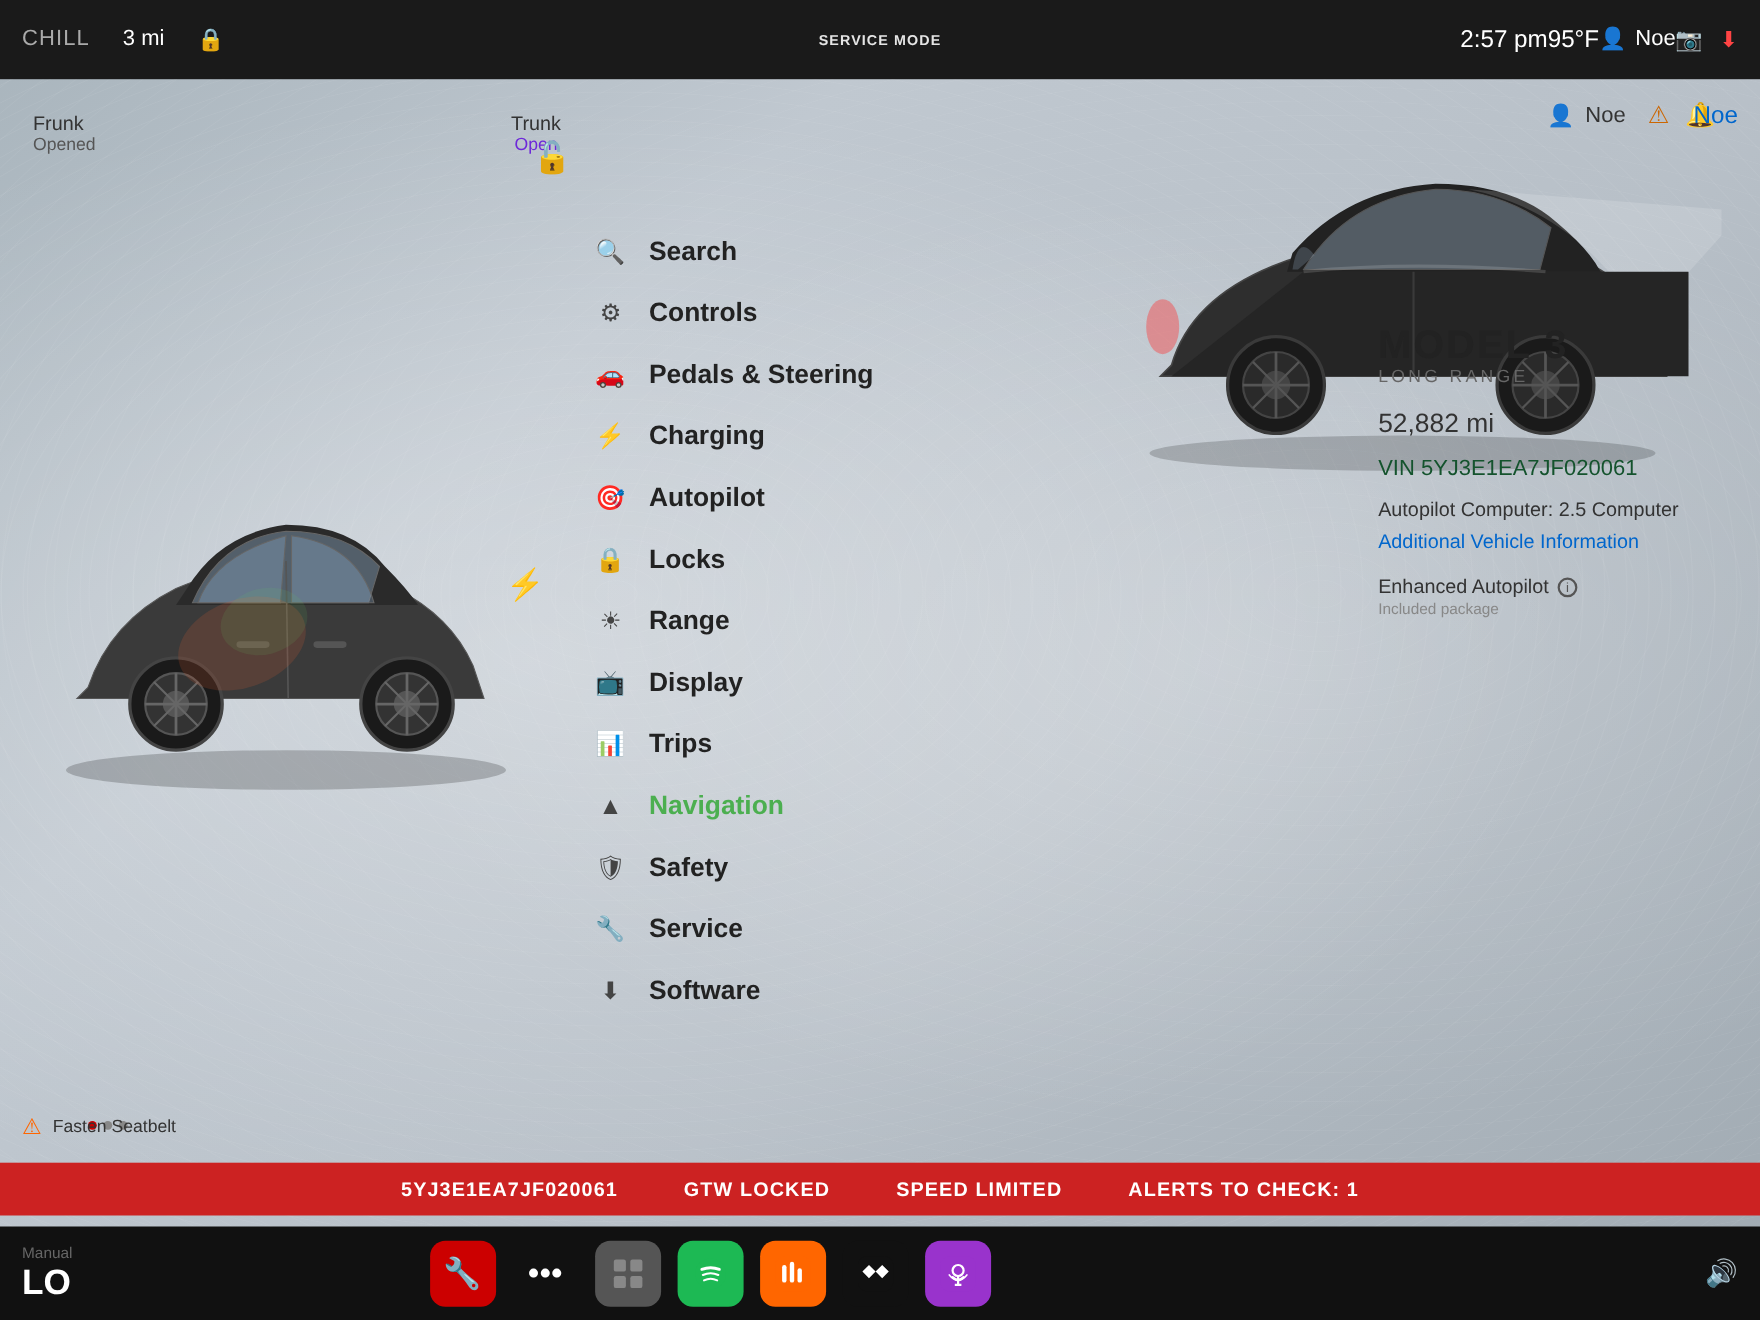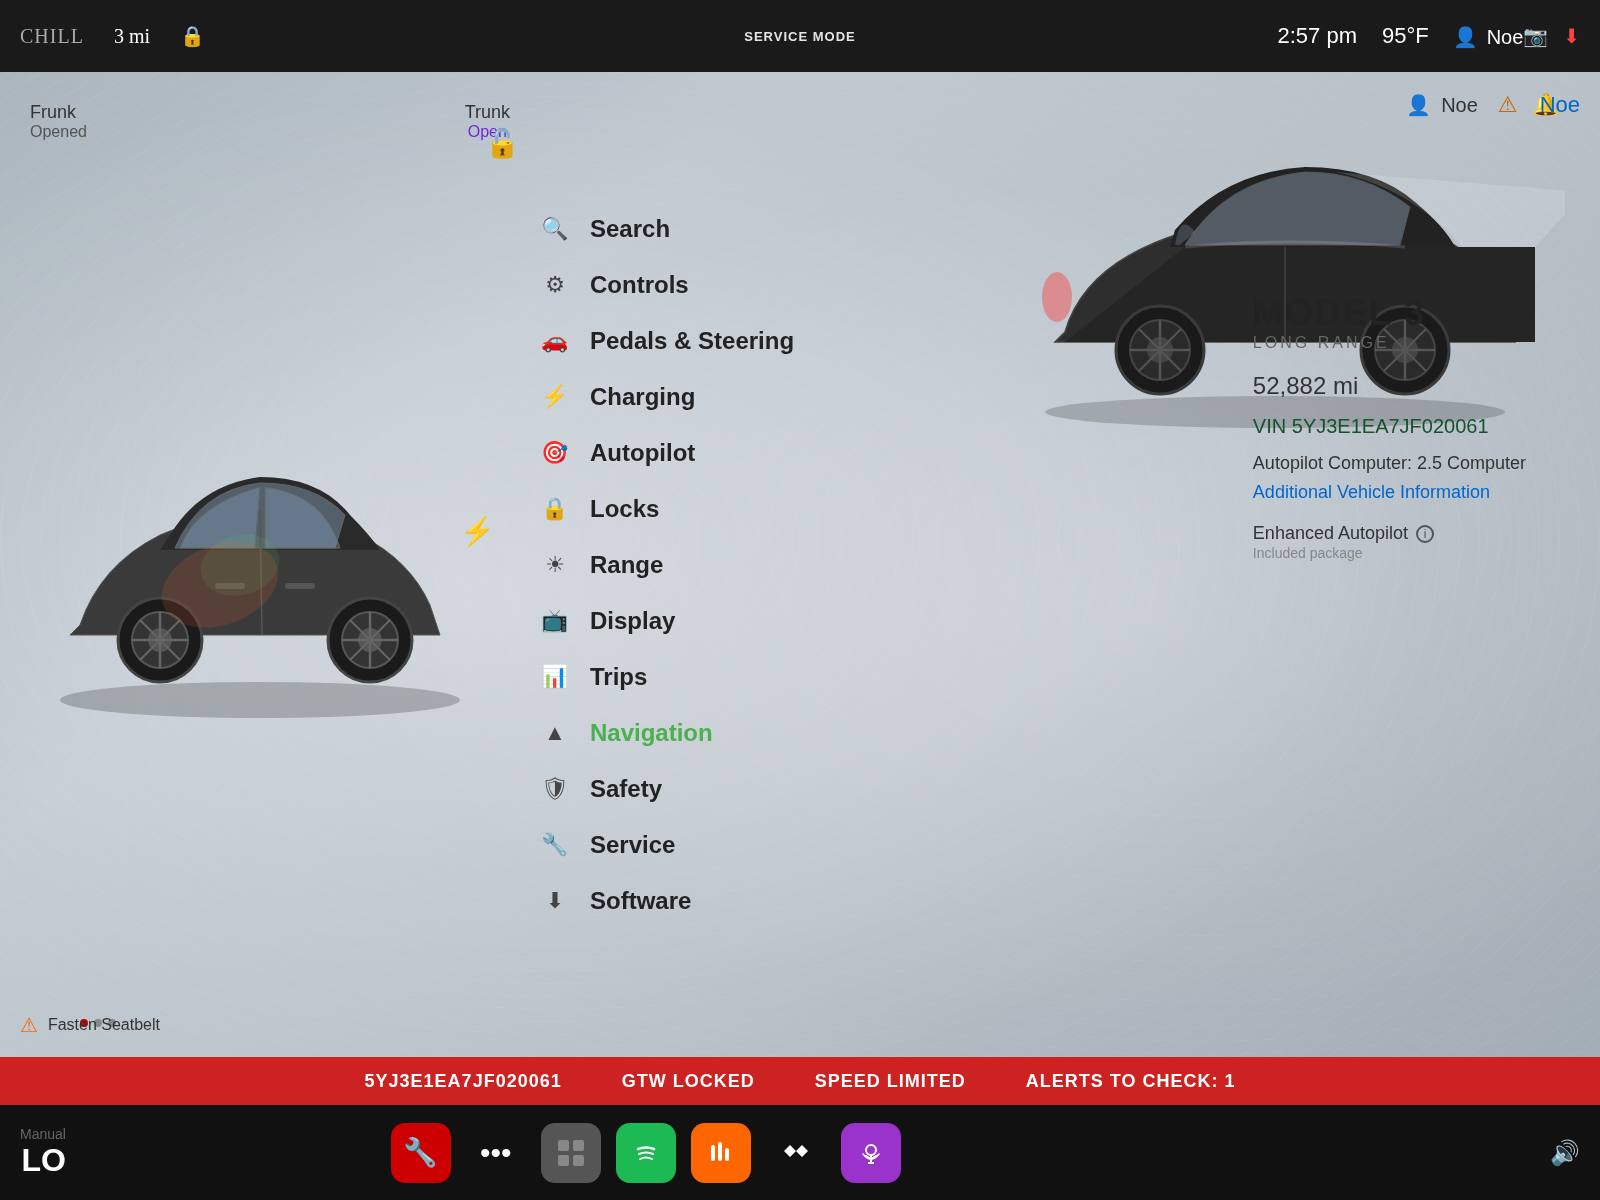--- a/index.html
+++ b/index.html
@@ -51,24 +51,22 @@
       height: 72px;
       background: #1a1a1a;
       display: flex;
       align-items: center;
       padding: 0 20px;
       z-index: 100;
     }
 
     .top-bar-left {
       display: flex;
-      align-items: center;
       gap: 30px;
       flex: 1;
-      font-family: Liberation Serif, serif;
     }
 
     .top-bar-center {
       position: absolute;
       left: 50%;
       transform: translateX(-50%);
       display: flex;
       flex-direction: column;
       align-items: center;
     }
@@ -76,22 +74,21 @@
     .service-mode-label {
       font-size: 13px;
       color: #e5e5e5;
       letter-spacing: 1px;
       text-transform: uppercase;
       font-weight: bold;
     }
 
     .top-bar-info {
       display: flex;
-      align-items: flex-end;
-      gap: 25px;
+      align-items: flex-start;
       color: #ffffff;
       font-size: 22px;
     }
 
     .top-bar-right {
       display: flex;
       align-items: center;
       gap: 15px;
       margin-left: auto;
     }
@@ -152,27 +149,26 @@
       font-weight: 600;
       letter-spacing: 1px;
     }
 
     
     .taskbar {
       position: absolute;
       bottom: 0;
       left: 0;
       right: 0;
-      height: 95px;
+      height: 85px;
       background: #111111;
       display: flex;
       align-items: center;
       padding: 0 20px;
       z-index: 100;
-      text-align: right;
     }
 
     .taskbar-apps {
       display: flex;
       align-items: center;
       gap: 15px;
       margin: 0 auto;
     }
 
     .taskbar-app-icon {

